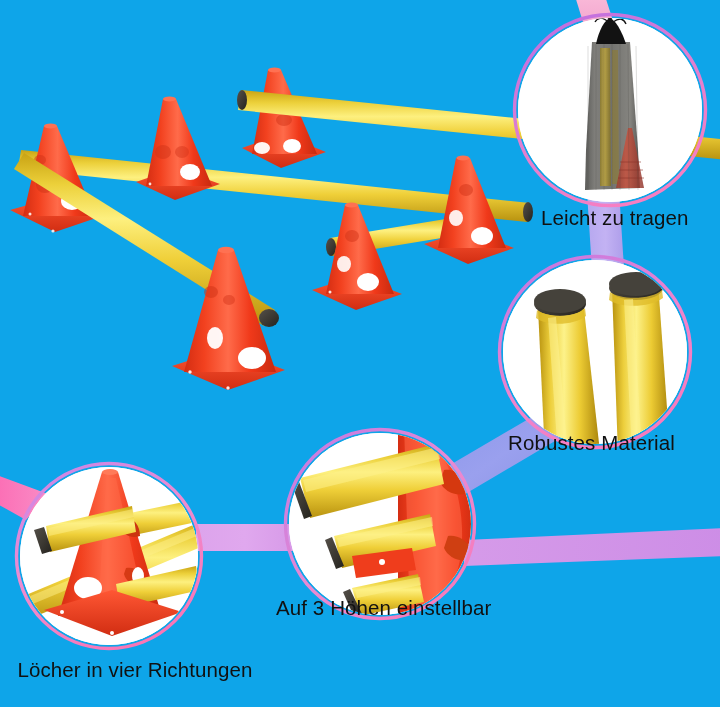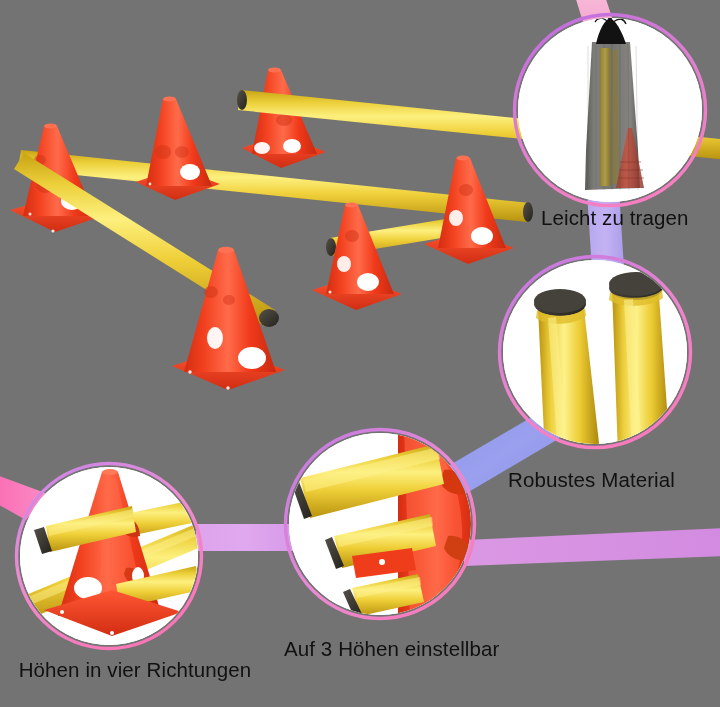--- a/index.html
+++ b/index.html
@@ -5,21 +5,21 @@
 <style>
   html,body{margin:0;padding:0;background:#ffffff;}
   body{
     font-family:"Liberation Sans", sans-serif;
     -webkit-font-smoothing:antialiased;
   }
   #stage{
     position:relative;
     width:720px;
     height:707px;
-    background:#737373;
+    background:#0ea5e9;
     overflow:hidden;
   }
   #stage > svg.layer{
     position:absolute;
     left:0; top:0;
     width:720px;
     height:707px;
     overflow:visible;
   }
   .caption{
@@ -27,22 +27,22 @@
     color:#111111;
     font-family:"Liberation Sans", sans-serif;
     font-size:20.5px;
     font-weight:400;
     letter-spacing:0.1px;
     white-space:nowrap;
     line-height:25px;
   }
   .caption.two-line{ white-space:normal; text-align:center; line-height:26px;}
   .cap-leicht{ left:541px; top:205px; }
-  .cap-robust{ left:508px; top:467px; }
-  .cap-hoehen{ left:276px; top:636px;margin-left:8px; }
+  .cap-robust{ left:508px; top:430px; }
+  .cap-hoehen{ left:276px; top:595px; }
   .cap-loecher{ left:6px;  top:657px; width:258px; }
 </style>
 </head>
 <body>
 
 <div id="stage">
 
   <svg class="layer" viewBox="0 0 720 707">
     <defs>
 
@@ -392,16 +392,16 @@
     </g>
   </svg>
 
   <div class="caption cap-leicht">Leicht zu tragen</div>
 
   <div class="caption cap-robust">Robustes Material</div>
 
   <div class="caption cap-hoehen">Auf 3 Höhen einstellbar</div>
 
   <div class="caption two-line cap-loecher">
-    <span>Höhen in vier Richtungen</span><br>
+    <span>Löcher in vier Richtungen</span><br>
   </div>
 
 </div>
 
 </body></html>

